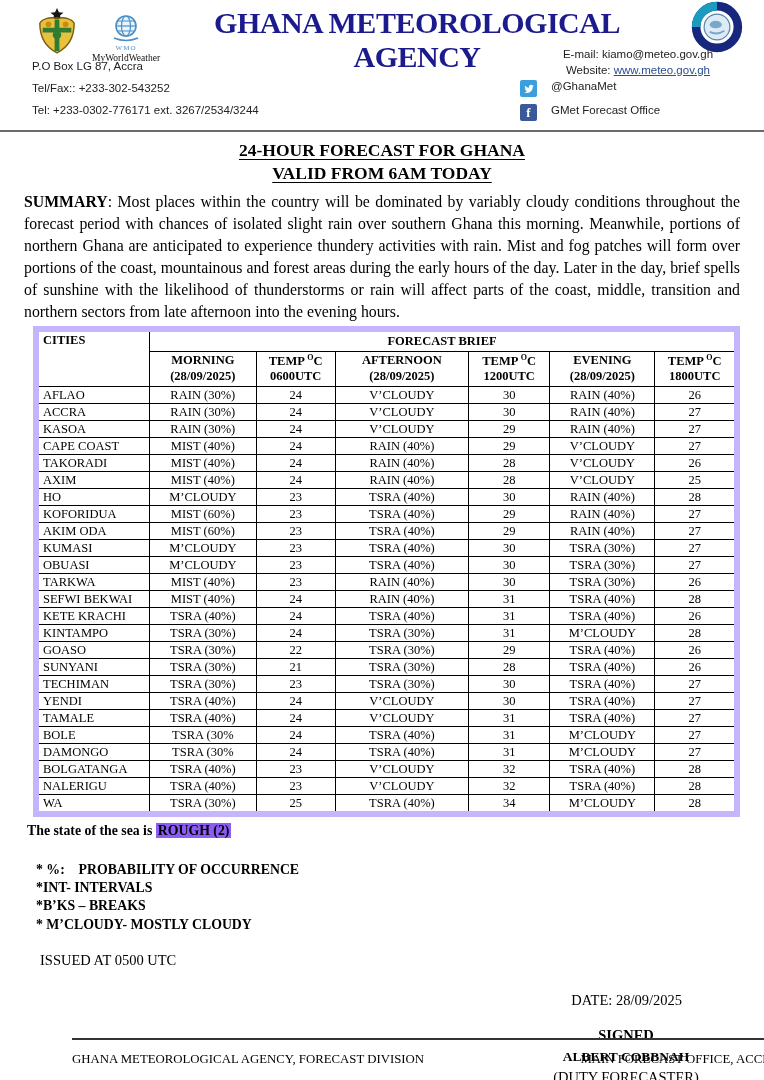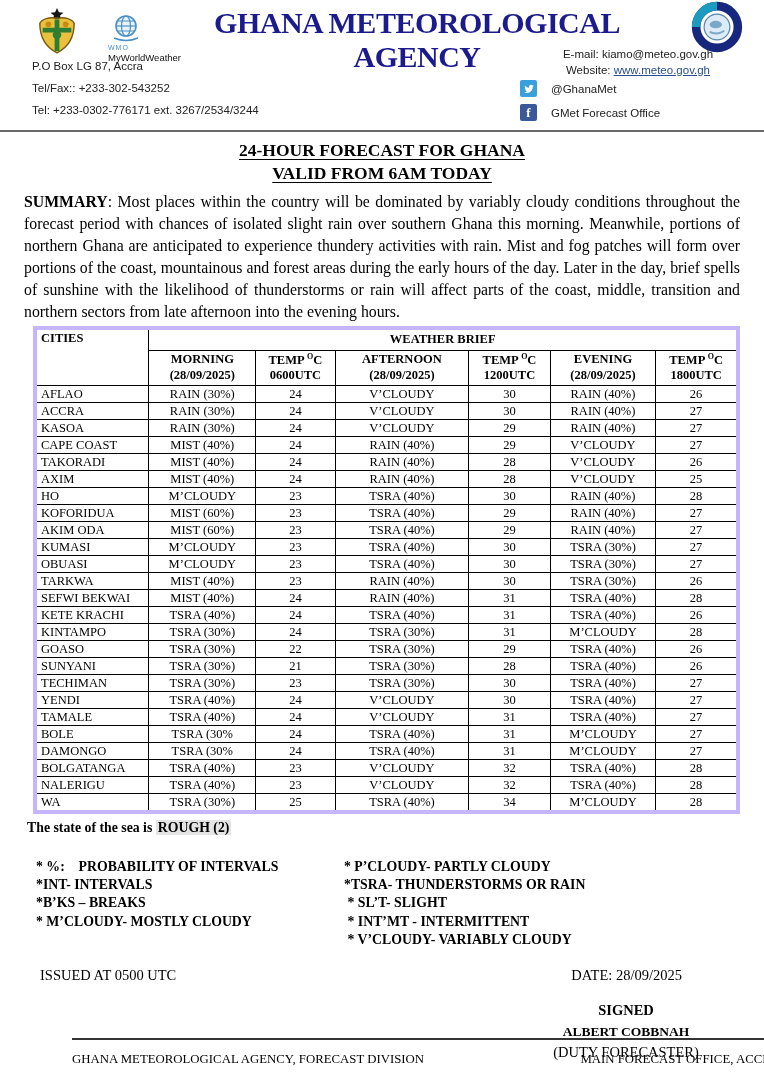--- a/index.html
+++ b/index.html
@@ -4,69 +4,69 @@
 <style>
   * { margin:0; padding:0; box-sizing:border-box; }
   html,body { background:#fff; }
   .page {
     position:relative; width:764px; height:1080px; background:#fff;
     font-family:"Liberation Serif","DejaVu Serif",serif; color:#000; overflow:hidden;
   }
   
   .hdr { position:relative; height:132px; }
   .coat { position:absolute; left:36px; top:6px; width:42px; height:50px; }
-  .wmo { position:absolute; left:108px; top:12px; width:72px; 
-         font-family:Liberation Sans, sans-serif; }
+  .wmo { position:absolute; left:90px; top:12px; width:72px; text-align:center;
+         font-family:Liberation Serif, serif; }
   .wmo .wmo-word { font-size:7px; color:#4a8fc7; letter-spacing:1px; margin-top:-2px; }
   .wmo .wmo-sub { font-size:9.5px; color:#111; margin-top:1px; white-space:nowrap; }
   .agency-title { position:absolute; left:152px; right:82px; top:6px; text-align:center;
          font-size:30px; font-weight:bold; letter-spacing:-0.5px; }
   .gmet { position:absolute; right:20px; top:0px; width:54px; height:54px; }
   .contact-left { position:absolute; left:32px; top:60px;
          font-family:"Liberation Sans","DejaVu Sans",sans-serif; font-size:11.5px; color:#222; }
   .contact-left .cline { margin-bottom:10px; white-space:nowrap; }
   .contact-right { position:absolute; left:520px; top:48px; width:236px;
          font-family:"Liberation Sans","DejaVu Sans",sans-serif; font-size:11.5px; color:#222; }
-  .cr-line { display:flex; align-items:center; margin-bottom:4px; }
+  .cr-line { display:flex; align-items:flex-start; margin-bottom:4px; }
   .cr-center { justify-content:center; }
   .soc { margin-bottom:7px; }
   .soc .icon-box { width:17px; height:17px; border-radius:2px; display:inline-flex;
          align-items:center; justify-content:center; margin-right:14px; flex:0 0 auto; }
   .tw { background:#3aa0dd; }
   .fb { background:#3b5998; color:#fff; font-family:"Liberation Serif",serif;
         font-weight:bold; font-size:13px; }
   .weblink { text-decoration:underline; color:#2a4d8f; }
   .hdr-rule { position:absolute; top:130px; left:0; width:764px; border-top:2px solid #6a6a6a; }
   
   .main { position:relative; padding:0 24px; }
   .doc-title { margin-top:7px; text-align:center; font-weight:bold; font-size:17.5px; line-height:1.3; }
   .doc-title div { text-decoration:underline; text-underline-offset:3px; }
   .summary { margin-top:6px; font-size:15.8px; line-height:1.4; text-align:justify; }
   .summary b { font-weight:bold; }
   
   table.fc { border-collapse:collapse; margin-left:9px; margin-top:3px; width:707px;
         font-size:12.5px; }
   table.fc th, table.fc td { border:1px solid #000; padding:1px 4px; }
-  table.fc { border:4px solid #c4b5fd; }
+  table.fc { border:6px solid #c4b5fd; }
   th.cities { vertical-align:top; text-align:left; font-weight:bold; }
   th.wbrief { text-align:center; font-weight:bold; height:22px; }
   tr.sub th { text-align:center; font-weight:bold; height:34px; line-height:1.25; }
   tr.sub sup { font-size:8px; }
   tbody td { height:17px; line-height:14px; text-align:center; white-space:nowrap; }
   tbody td.city { text-align:left; }
   
   .sea { margin-top:6px; margin-left:3px; font-weight:bold; font-size:13.8px; }
-  .sea .hl { background:#e5e5e5; padding:0 2px; }
+  .sea .hl { background:#8b5cf6; padding:0 2px; }
   .legend { margin-top:22px; margin-left:12px; display:grid; grid-template-columns:300px auto;
         column-gap:8px; font-weight:bold; font-size:13.8px; line-height:1.32; }
   .legend .li { white-space:pre-wrap; }
   
   .issued-row { margin-top:18px; display:flex; font-weight:normal; font-size:14.5px; }
   .issued { margin-left:16px; }
-  .datetxt { margin-left:auto; margin-right:58px; }
+  .datetxt { margin-left:auto; margin-right:58px;margin-top:40px; }
   .sig { width:220px; margin-left:492px; margin-top:16px; text-align:center; line-height:1.5; }
   .sig .s1 { font-weight:bold; font-size:14.5px; }
   .sig .s2 { font-weight:bold; font-size:13.5px; }
   .sig .s3 { font-size:14.5px; }
   .footer { position:absolute; top:1038px; left:28px; width:708px; border-top:2px solid #333;
         padding-top:12px; display:flex; justify-content:space-between; font-size:12.8px;margin-left:44px; }
 </style>
 </head>
 <body>
 
@@ -157,21 +157,21 @@
           <col style="width:15.2%">
           <col style="width:11.3%">
         <col style="width:19.0%">
           <col style="width:11.6%">
           <col style="width:15.0%">
           <col style="width:11.7%">
       </colgroup>
       <thead>
         <tr>
           <th class="cities" rowspan="2">CITIES</th>
-          <th class="wbrief" colspan="6">WEATHER BRIEF</th>
+          <th class="wbrief" colspan="6">FORECAST BRIEF</th>
         </tr>
         <tr class="sub">
             <th>
               <div>MORNING</div>
               <div>(28/09/2025)</div>
             </th>
             <th>
               <div>TEMP <sup>O</sup>C</div>
               <div>0600UTC</div>
             </th>
@@ -421,32 +421,25 @@
           </tr>
         </tbody>
     </table>
 
     <div class="sea">
       <span>The state of the sea is </span><span class="hl">ROUGH (2)</span>
     </div>
 
     <div class="legend">
       <div>
-          <div class="li">* %:    PROBABILITY OF INTERVALS</div>
+          <div class="li">* %:    PROBABILITY OF OCCURRENCE</div>
           <div class="li">*INT- INTERVALS</div>
           <div class="li">*B’KS – BREAKS</div>
           <div class="li">* M’CLOUDY- MOSTLY CLOUDY</div>
         </div>
-      <div>
-          <div class="li">* P’CLOUDY- PARTLY CLOUDY</div>
-          <div class="li">*TSRA- THUNDERSTORMS OR RAIN</div>
-          <div class="li"> * SL’T- SLIGHT</div>
-          <div class="li"> * INT’MT - INTERMITTENT</div>
-          <div class="li"> * V’CLOUDY- VARIABLY CLOUDY</div>
-        </div>
     </div>
 
     <div class="issued-row">
       <span class="issued">ISSUED AT 0500 UTC</span>
       <span class="datetxt">DATE: 28/09/2025</span>
     </div>
 
     <div class="sig">
       <div class="s1">SIGNED</div>
       <div class="s2">ALBERT COBBNAH</div>

